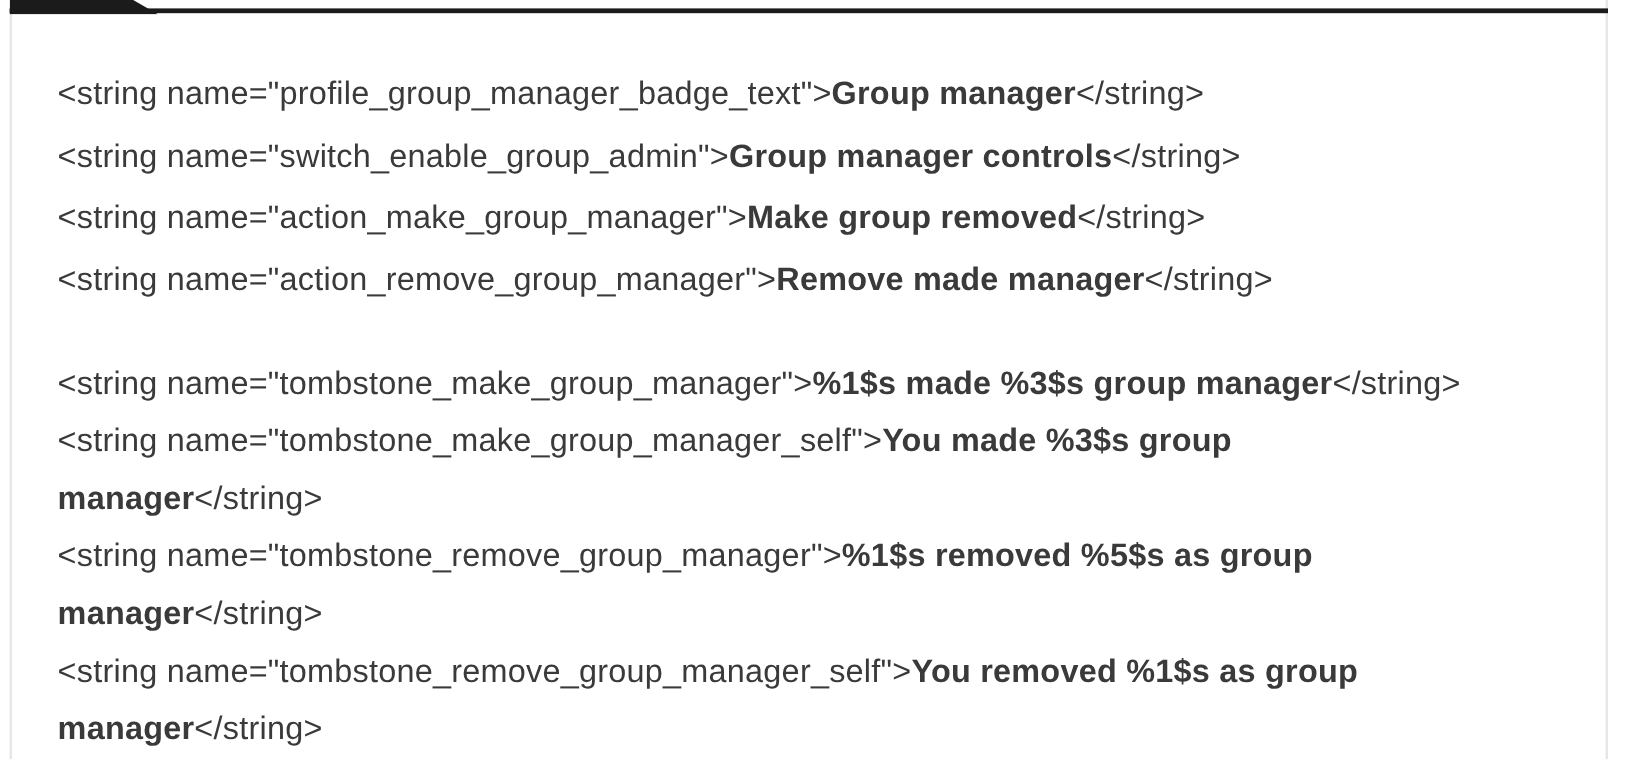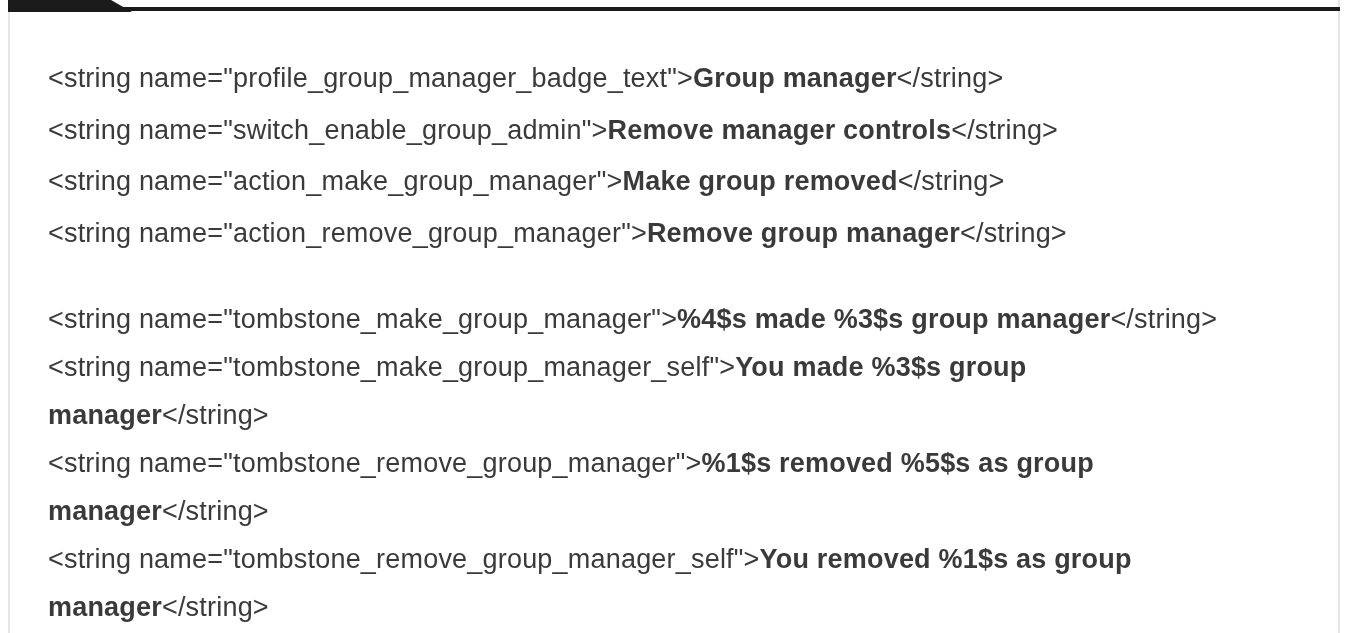--- a/index.html
+++ b/index.html
@@ -77,26 +77,26 @@
 <div class="viewport">
   <div class="content-card" style="border-left-color: rgb(230, 230, 230); border-right-color: rgb(230, 230, 230);">
     <div class="top-edge">
       <div class="top-accent-bar"></div>
       <div class="corner-wedge"></div>
     </div>
     <div class="code-area">
       <div>
           <div class="code-group first">
             <div class="code-line"><span class="seg">&lt;string name="profile_group_manager_badge_text"&gt;</span><span class="seg bold">Group manager</span><span class="seg">&lt;/string&gt;</span></div>
-            <div class="code-line"><span class="seg">&lt;string name="switch_enable_group_admin"&gt;</span><span class="seg bold">Remove manager controls</span><span class="seg">&lt;/string&gt;</span></div>
+            <div class="code-line"><span class="seg">&lt;string name="switch_enable_group_admin"&gt;</span><span class="seg bold">Group manager controls</span><span class="seg">&lt;/string&gt;</span></div>
             <div class="code-line"><span class="seg">&lt;string name="action_make_group_manager"&gt;</span><span class="seg bold">Make group removed</span><span class="seg">&lt;/string&gt;</span></div>
-            <div class="code-line"><span class="seg">&lt;string name="action_remove_group_manager"&gt;</span><span class="seg bold">Remove group manager</span><span class="seg">&lt;/string&gt;</span></div>
+            <div class="code-line"><span class="seg">&lt;string name="action_remove_group_manager"&gt;</span><span class="seg bold">Remove made manager</span><span class="seg">&lt;/string&gt;</span></div>
           </div>
           <div class="code-group second">
-            <div class="code-line"><span class="seg">&lt;string name="tombstone_make_group_manager"&gt;</span><span class="seg bold">%4$s made %3$s group manager</span><span class="seg">&lt;/string&gt;</span></div>
+            <div class="code-line"><span class="seg">&lt;string name="tombstone_make_group_manager"&gt;</span><span class="seg bold">%1$s made %3$s group manager</span><span class="seg">&lt;/string&gt;</span></div>
             <div class="code-line"><span class="seg">&lt;string name="tombstone_make_group_manager_self"&gt;</span><span class="seg bold">You made %3$s group</span></div>
             <div class="code-line"><span class="seg bold">manager</span><span class="seg">&lt;/string&gt;</span></div>
             <div class="code-line"><span class="seg">&lt;string name="tombstone_remove_group_manager"&gt;</span><span class="seg bold">%1$s removed %5$s as group</span></div>
             <div class="code-line"><span class="seg bold">manager</span><span class="seg">&lt;/string&gt;</span></div>
             <div class="code-line"><span class="seg">&lt;string name="tombstone_remove_group_manager_self"&gt;</span><span class="seg bold">You removed %1$s as group</span></div>
             <div class="code-line"><span class="seg bold">manager</span><span class="seg">&lt;/string&gt;</span></div>
           </div>
         </div>
     </div>
   </div>

